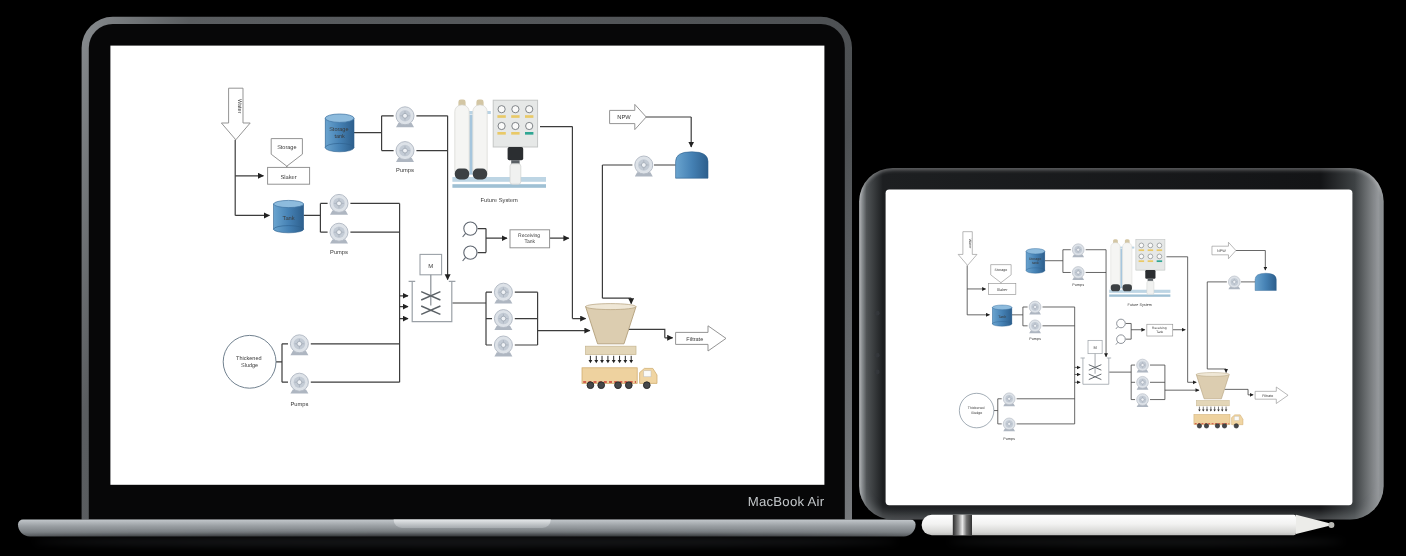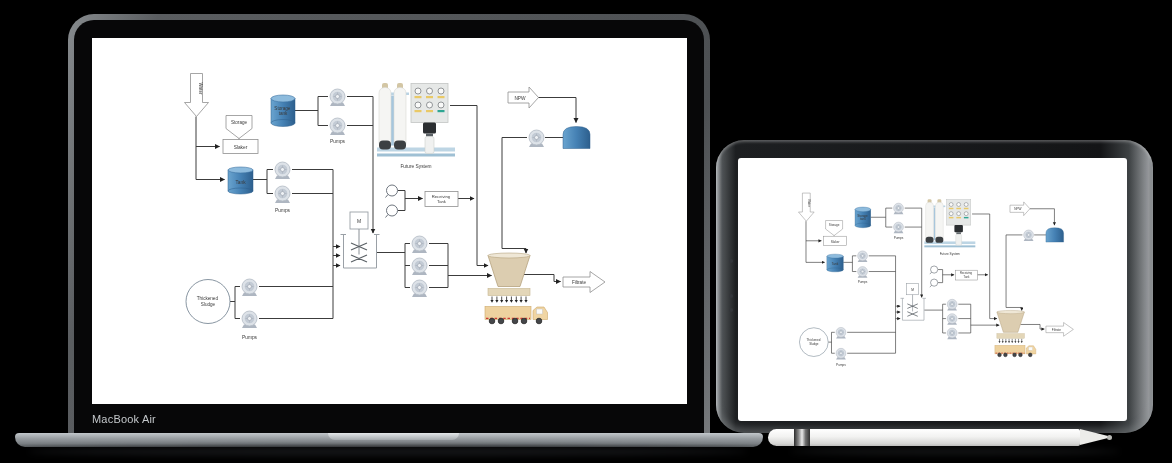--- a/index.html
+++ b/index.html
@@ -9,21 +9,21 @@
   
   .laptop-lid{position:absolute;left:68px;top:14px;width:642px;height:419px;
     background:linear-gradient(105deg,#878b8e 0%,#5a5d60 12%,#4d5053 88%,#777a7d 100%);
     border-radius:26px 26px 0 0;}
   .laptop-bezel{position:absolute;left:6px;top:6px;right:6px;bottom:0;background:#070708;
     border-radius:20px 20px 0 0;}
   .laptop-camera{position:absolute;left:386px;top:25px;width:4px;height:4px;border-radius:50%;
     background:#26282b;}
   .laptop-screen{position:absolute;left:92px;top:38px;width:595px;height:366px;background:#ffffff;}
   .laptop-screen svg{display:block;}
-  .laptop-label{position:absolute;left:92px;top:413px;width:595px;text-align:left;
+  .laptop-label{position:absolute;left:92px;top:413px;width:595px;text-align:right;
     color:#c3c7ca;font-size:11px;letter-spacing:.2px;}
   .laptop-base{position:absolute;left:15px;top:433px;width:748px;height:14px;
     background:linear-gradient(180deg,#c2c7cb 0%,#989da1 40%,#7b8084 75%,#55595c 100%);
     border-radius:5px 5px 12px 12px;}
   .laptop-notch{position:absolute;left:313px;top:0;width:131px;height:7px;
     background:linear-gradient(180deg,#e4e7e9,#a5aaae);border-radius:0 0 7px 7px;}
   .laptop-shadow{position:absolute;left:28px;top:447px;width:720px;height:9px;
     background:#141517;border-radius:50%;filter:blur(3px);}
 
   

